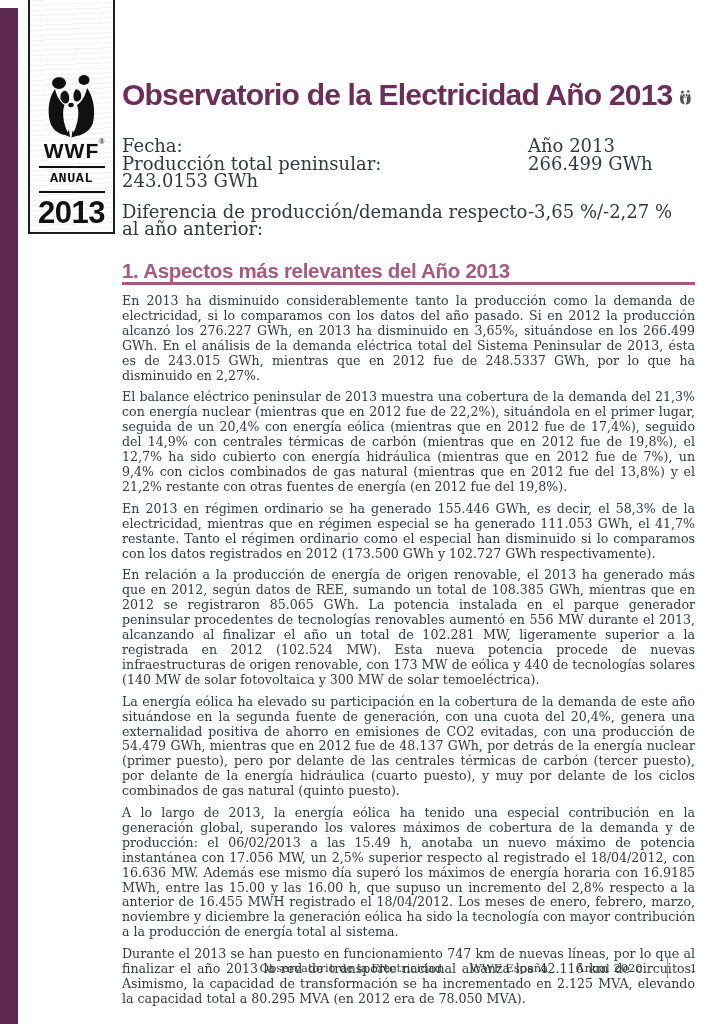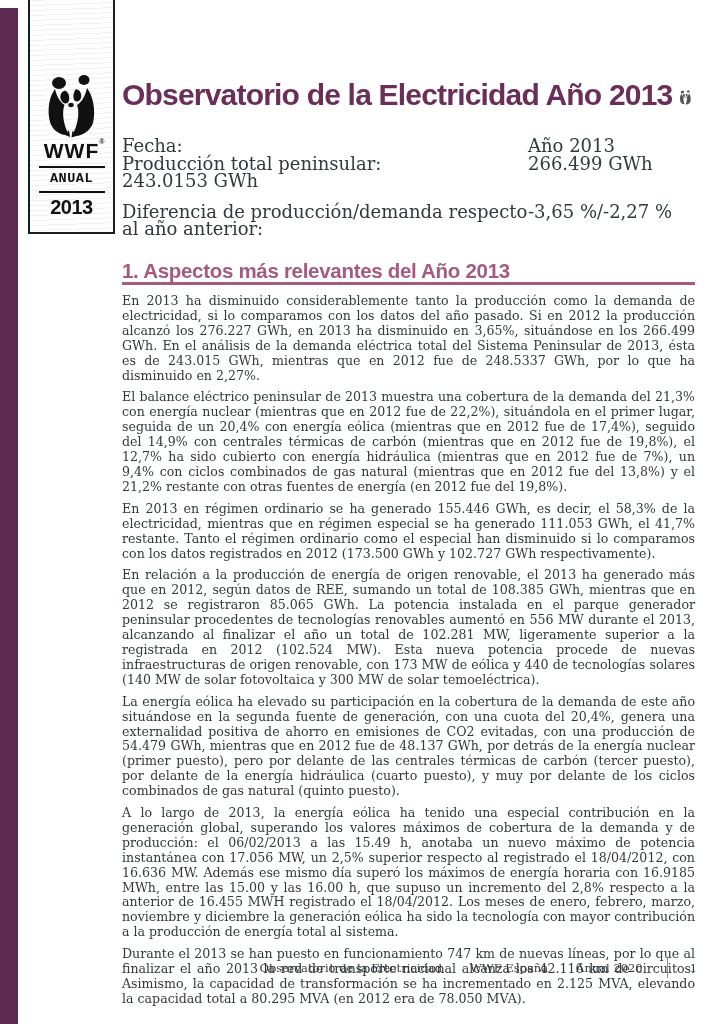--- a/index.html
+++ b/index.html
@@ -38,21 +38,21 @@
     line-height:1;margin-top:2px;position:relative;
   }
   .wwf-reg{font-size:7px;position:absolute;margin-top:-2px;}
   .logo-divider{width:66px;height:2px;background:#111;margin:5px auto 4px auto;}
   .logo-anual{
     font-family:Liberation Mono, monospace;
     font-weight:bold;font-size:13.5px;letter-spacing:0.5px;color:#111;line-height:1;
   }
   .logo-year{
     font-family:"Liberation Sans", sans-serif;
-    font-weight:bold;font-size:20px;letter-spacing:-0.5px;color:#111;line-height:1;margin-top:1px;
+    font-weight:bold;font-size:31px;letter-spacing:-0.5px;color:#111;line-height:1;margin-top:1px;
   }
   .content{
     position:absolute;left:122px;top:0;width:573px;
   }
   .doc-title{
     margin:78px 0 0 0;
     font-family:"Liberation Sans", sans-serif;
     font-weight:bold;
     font-size:30px;
     letter-spacing:-0.8px;

